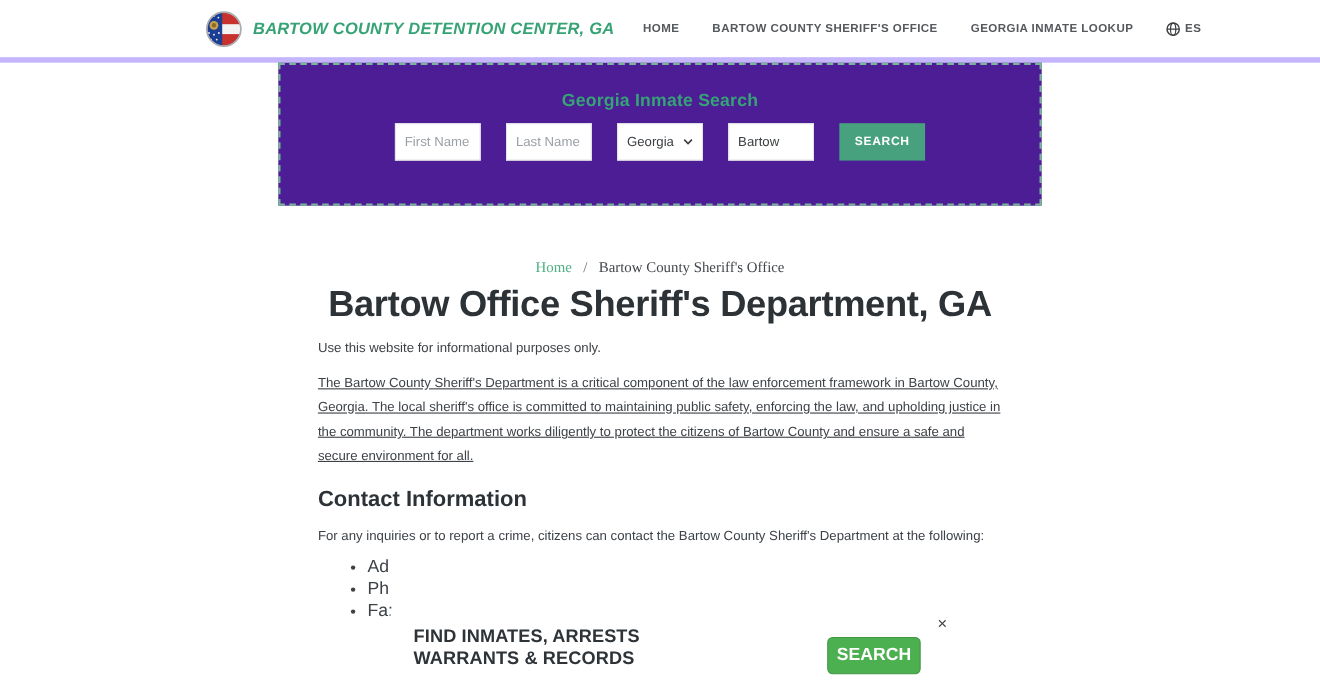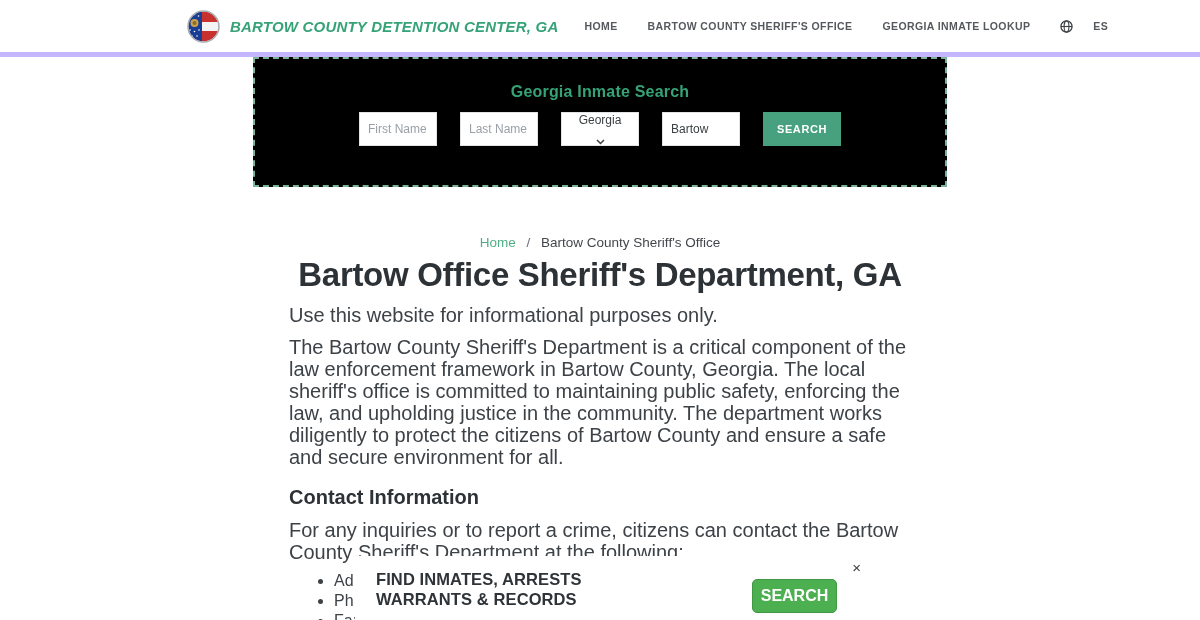--- a/index.html
+++ b/index.html
@@ -20,66 +20,66 @@
   .logo svg { display:block; }
   .site-title {
     margin-left:10px; font-style:italic; font-weight:bold; font-size:15px;
     color:#36a376; letter-spacing:.2px; white-space:nowrap;
   }
   .main-nav { margin-left:26px; display:flex; align-items:center; gap:30px; }
   .main-nav a {
     font-size:10.5px; font-weight:bold; color:#55585c; text-decoration:none;
     letter-spacing:.4px; white-space:nowrap;
   }
-  .nav-es { display:flex; align-items:center; gap:20px; }
+  .nav-es { display:flex; align-items:center; gap:4px; }
   .globe-icon svg { display:block; }
 
   
   .search-panel {
-    width:694px; height:130px; margin:0 auto; background:#000000;
+    width:694px; height:130px; margin:0 auto; background:#4c1d95;
     border:2px dashed #79b49a;
   }
   .search-panel h2 {
     margin:24px 0 0; text-align:center; font-size:16px; font-weight:bold;
     color:#36a376; letter-spacing:.2px;
   }
   .search-form { display:flex; justify-content:center; gap:23px; margin-top:11px; }
   .search-form .field {
     width:78px; height:34px; background:#fff; border:1px solid #e2e3e5;
     font-size:12px; color:#3c4043; padding:0 8px; outline:none;
     font-family:"Liberation Sans", sans-serif;
   }
   .search-form input::placeholder { color:#9aa0a6; }
   .fake-select {
     display:flex; align-items:center; justify-content:space-between;
-    cursor:default; user-select:none;flex-direction:column;
+    cursor:default; user-select:none;
   }
   .fake-select .chev svg { display:block; }
   .search-btn {
     width:78px; height:34px; background:#47a17e; color:#fff; border:none;
     font-size:11px; font-weight:bold; letter-spacing:.6px; cursor:pointer;
     font-family:"Liberation Sans", sans-serif;
   }
 
   
   .breadcrumb {
-    margin-top:48px; text-align:center; font-size:13.5px; color:#43474c;
+    margin-top:48px; text-align:center; font-size:13.5px; color:#43474c;font-family:Liberation Serif, serif;
   }
   .breadcrumb a { color:#4fae85; text-decoration:none; }
   .breadcrumb .sep { margin:0 7px; color:#6a6e73; }
   .page-title {
     margin:6px 0 0; text-align:center; font-size:33px; font-weight:bold;
     color:#2d3237; letter-spacing:-.3px;
   }
 
   
   .content { width:622px; margin:0 auto; }
-  .content p { margin:0; font-size:20px; line-height:22px; color:#3d4247; }
+  .content p { margin:0; font-size:12px; line-height:22px; color:#3d4247; }
   .disclaimer { margin-top:10px !important; }
-  .about { margin-top:10px !important; }
+  .about { margin-top:10px !important;text-decoration:underline; }
   .search-link {
     display:block; margin-top:10px; font-size:16.5px; font-weight:bold;
     color:#3ea97e; text-decoration:none;
   }
   .contact-heading {
     margin:18px 0 0; font-size:20px; font-weight:bold; color:#2d3237;
   }
   .contact-intro { margin-top:10px !important; }
   .contact-list { margin:8px 0 0; padding-left:45px; }
   .contact-list li { font-size:16px; line-height:20px; color:#3d4247; }

